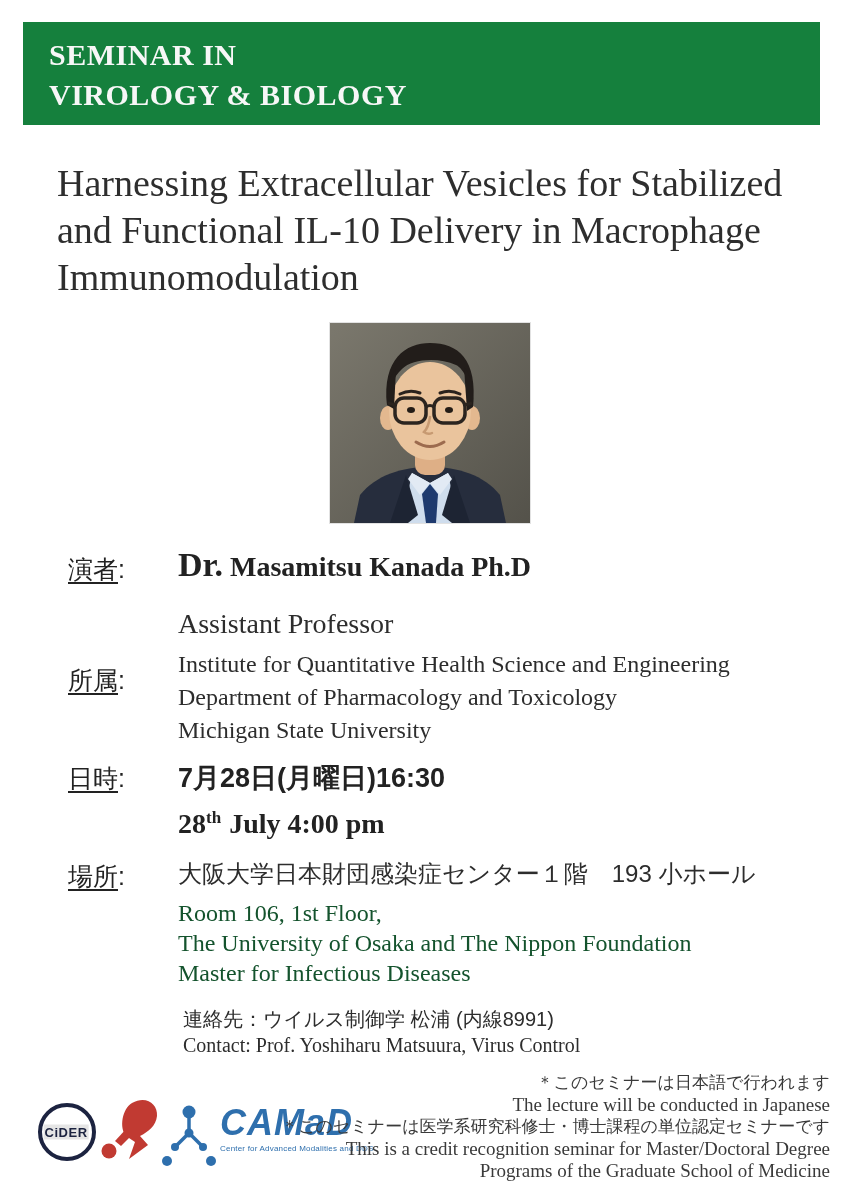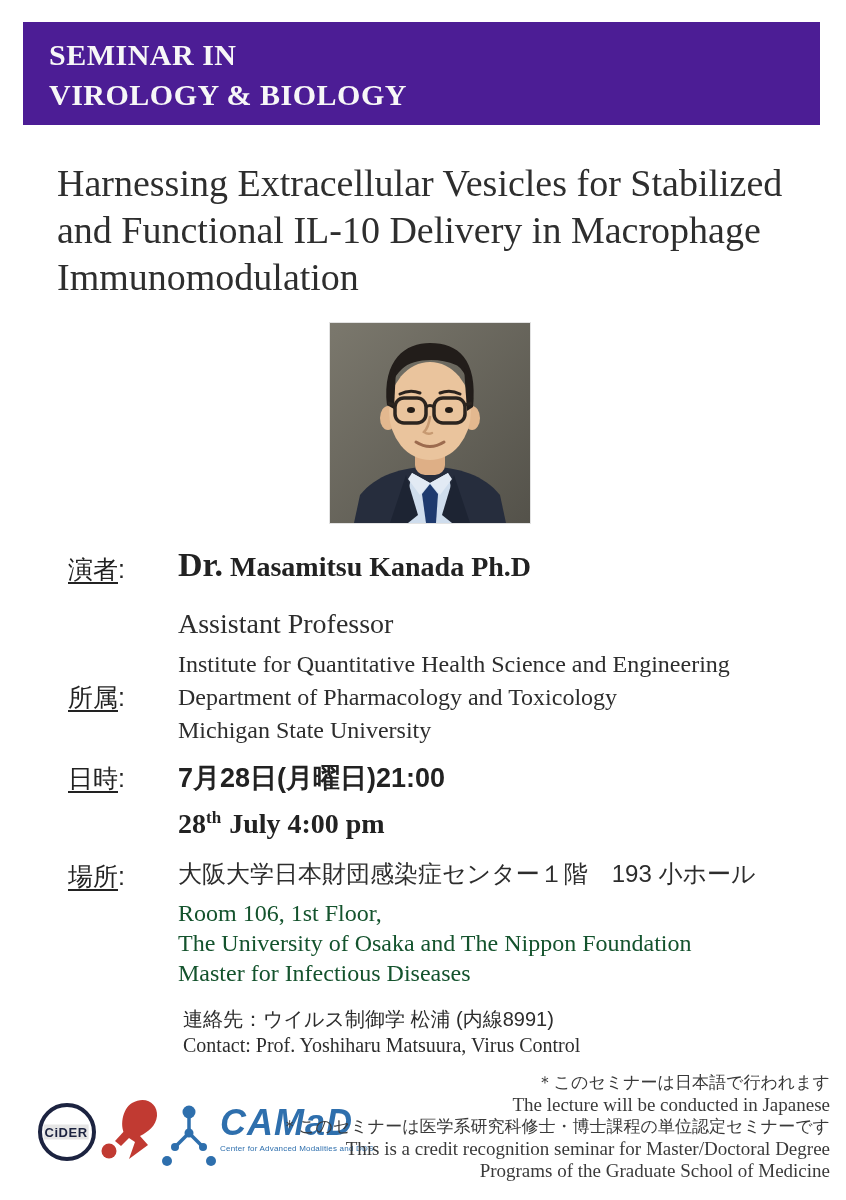--- a/index.html
+++ b/index.html
@@ -8,21 +8,21 @@
     width:846px;height:1200px;
     margin:0 auto;
     background:#ffffff;
     overflow:hidden;
     font-family:"Liberation Serif","DejaVu Serif",serif;
     color:#2d2d2d;
   }
   
   .banner{
     position:absolute;left:23px;top:22px;width:797px;height:103px;
-    background:#4c1d95;
+    background:#15803d;
     color:#f7f7f7;
     font-family:"Liberation Serif","DejaVu Serif",serif;
     font-weight:bold;
     font-size:30px;line-height:40px;letter-spacing:.5px;
     padding:13px 0 0 26px;box-sizing:border-box;
   }
   
   .title{
     position:absolute;left:57px;top:160px;width:760px;
     font-size:38px;line-height:47px;color:#2e2e2e;
@@ -162,29 +162,29 @@
       <path d="M86,119 Q100,128 114,119" stroke="#9c6b4e" stroke-width="3" fill="none" stroke-linecap="round"></path>
     </svg>
   </div>
 
   <div class="jp-label" style="top:553px;"><span class="u">演者</span><span>:</span></div>
   <div class="name-line">
     <span class="dr">Dr.</span><span class="rest"> Masamitsu Kanada Ph.D</span>
   </div>
   <div class="role-line">Assistant Professor</div>
 
-  <div class="jp-label" style="top:681px;"><span class="u">所属</span><span>:</span></div>
+  <div class="jp-label" style="top:664px;"><span class="u">所属</span><span>:</span></div>
   <div class="affil">
     <div>Institute for Quantitative Health Science and Engineering</div>
     <div>Department of Pharmacology and Toxicology</div>
     <div>Michigan State University</div>
   </div>
 
   <div class="jp-label" style="top:762px;"><span class="u">日時</span><span>:</span></div>
-  <div class="dt-jp">7月28日(月曜日)21:00</div>
+  <div class="dt-jp">7月28日(月曜日)16:30</div>
   <div class="dt-en">
     <span>28</span><sup>th</sup><span>July 4:00 pm</span>
   </div>
 
   <div class="jp-label" style="top:860px;"><span class="u">場所</span><span>:</span></div>
   <div class="loc-jp">大阪大学日本財団感染症センター１階　193 小ホール</div>
   <div class="loc-en">
     <div>Room 106, 1st Floor,</div>
     <div>The University of Osaka and The Nippon Foundation</div>
     <div>Master for Infectious Diseases</div>

